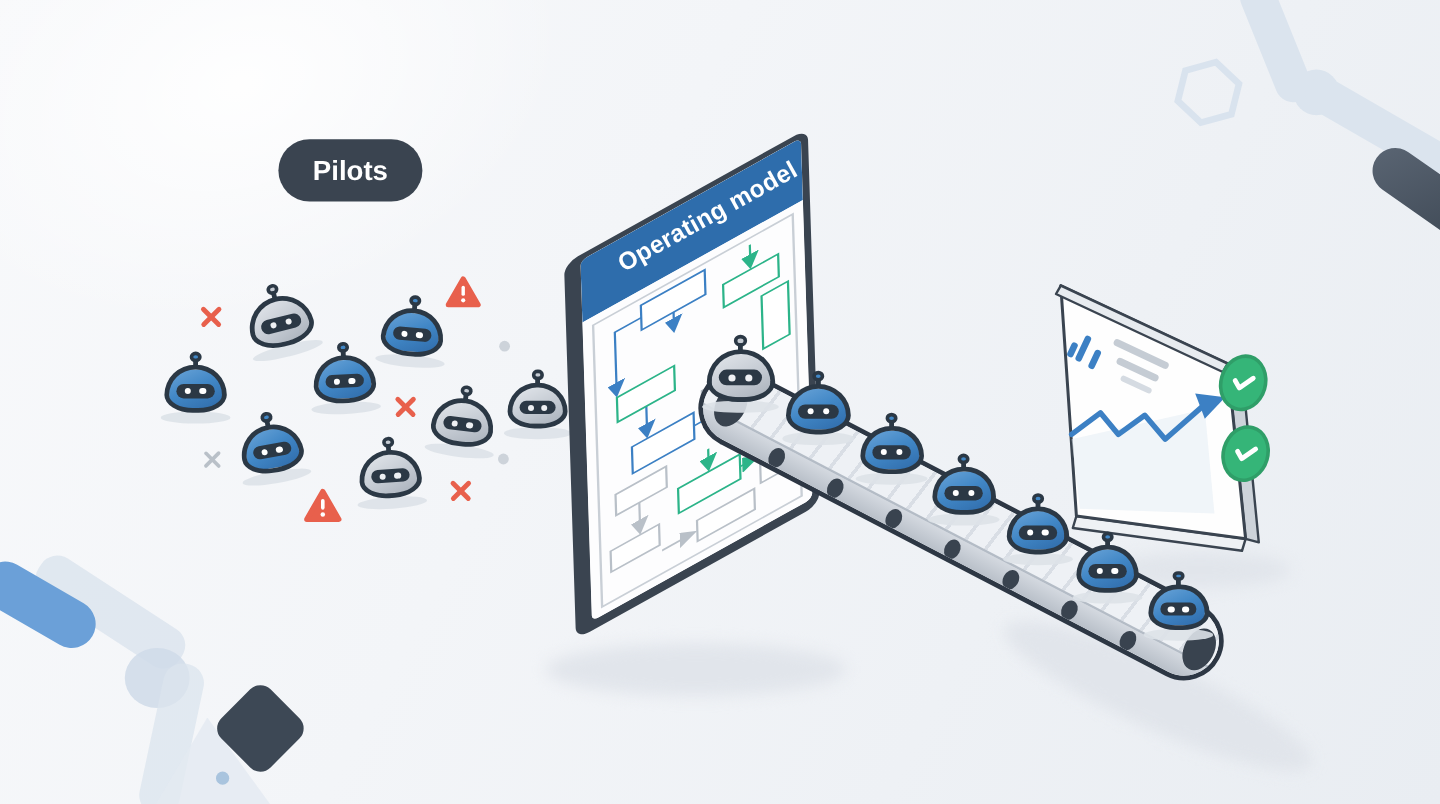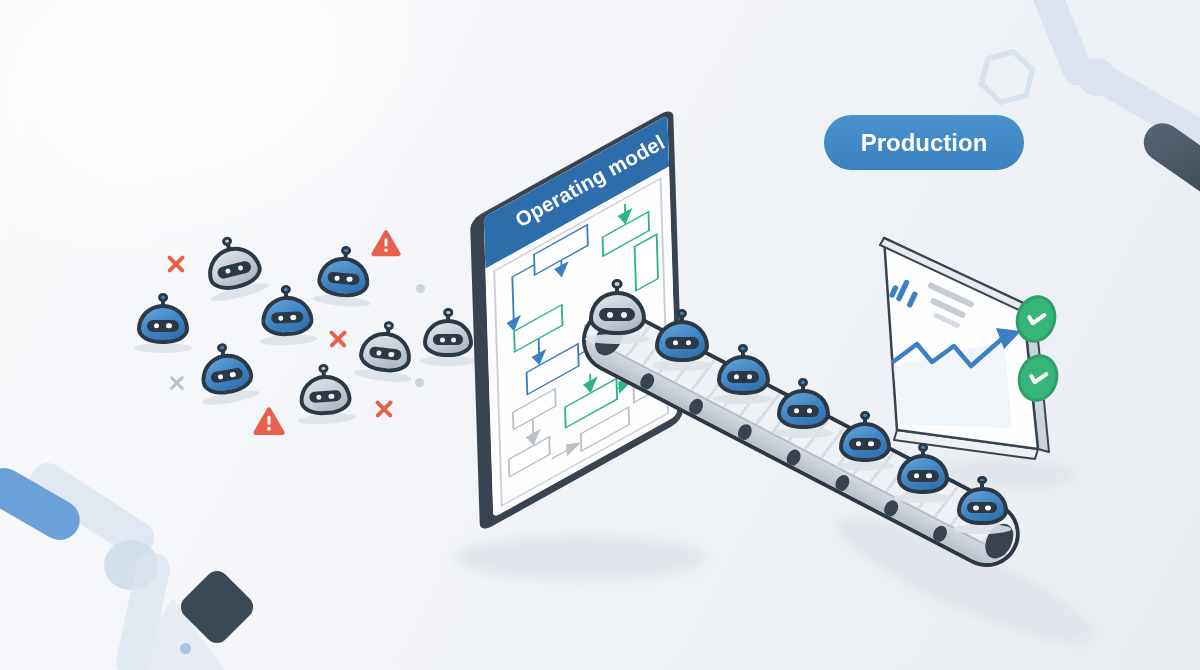--- a/index.html
+++ b/index.html
@@ -380,17 +380,17 @@
         <span class="r-stem"></span>
         <span class="r-head">
           <span class="r-visor">
             <span class="r-eye e1"></span>
             <span class="r-eye e2"></span>
           </span>
         </span>
       </div>
     </div>
 
-  <div class="abs z10 pill pill-blue">
-      <span>Production</span>
+  <div class="abs z10 pill pill-dark">
+      <span>Pilots</span>
     </div>
 
 </div>
 
 </body></html>

